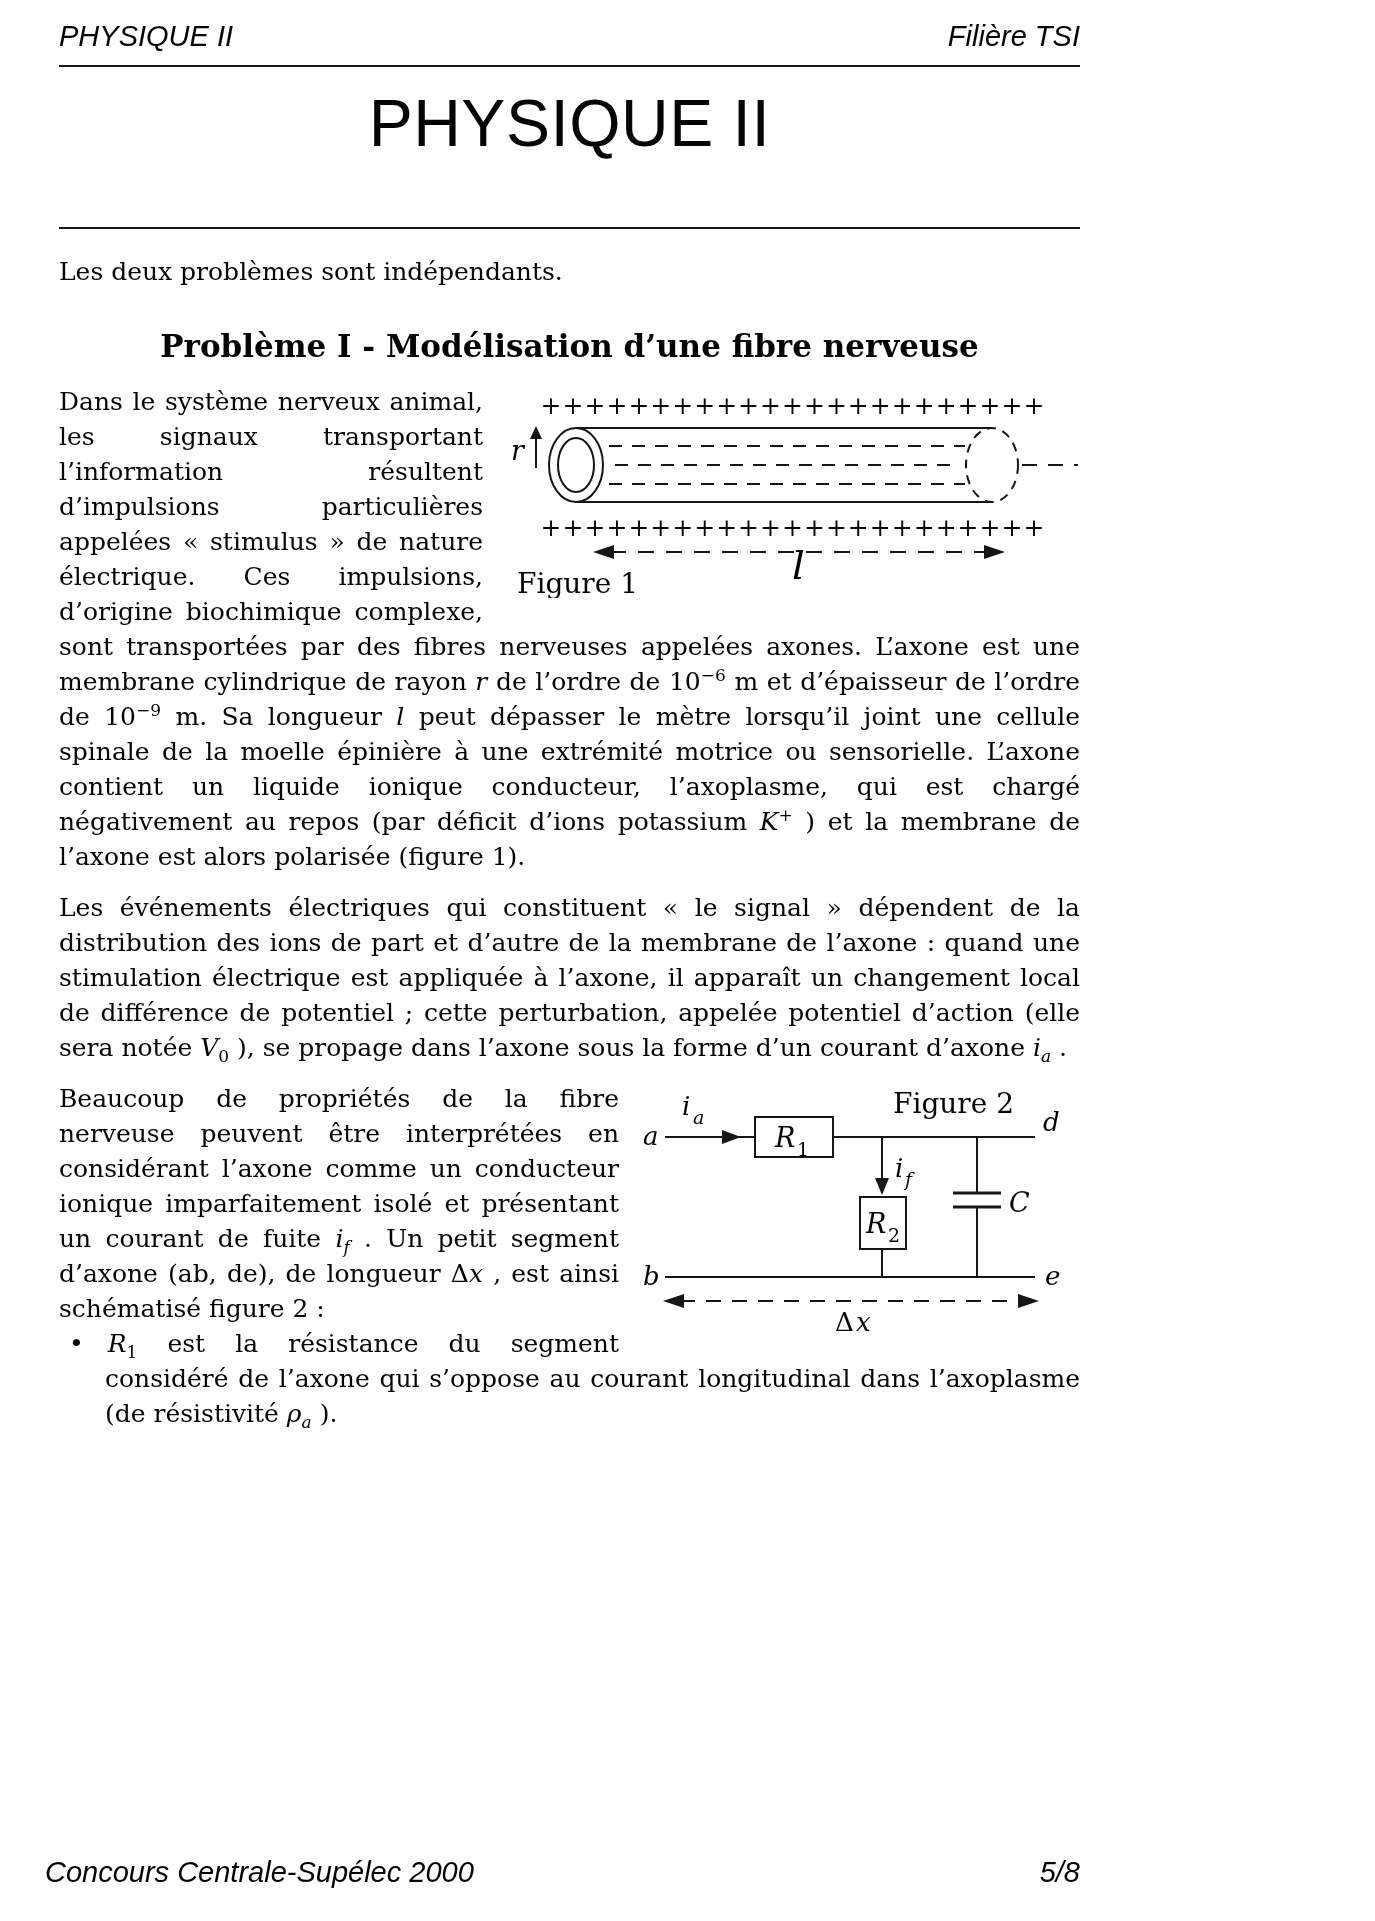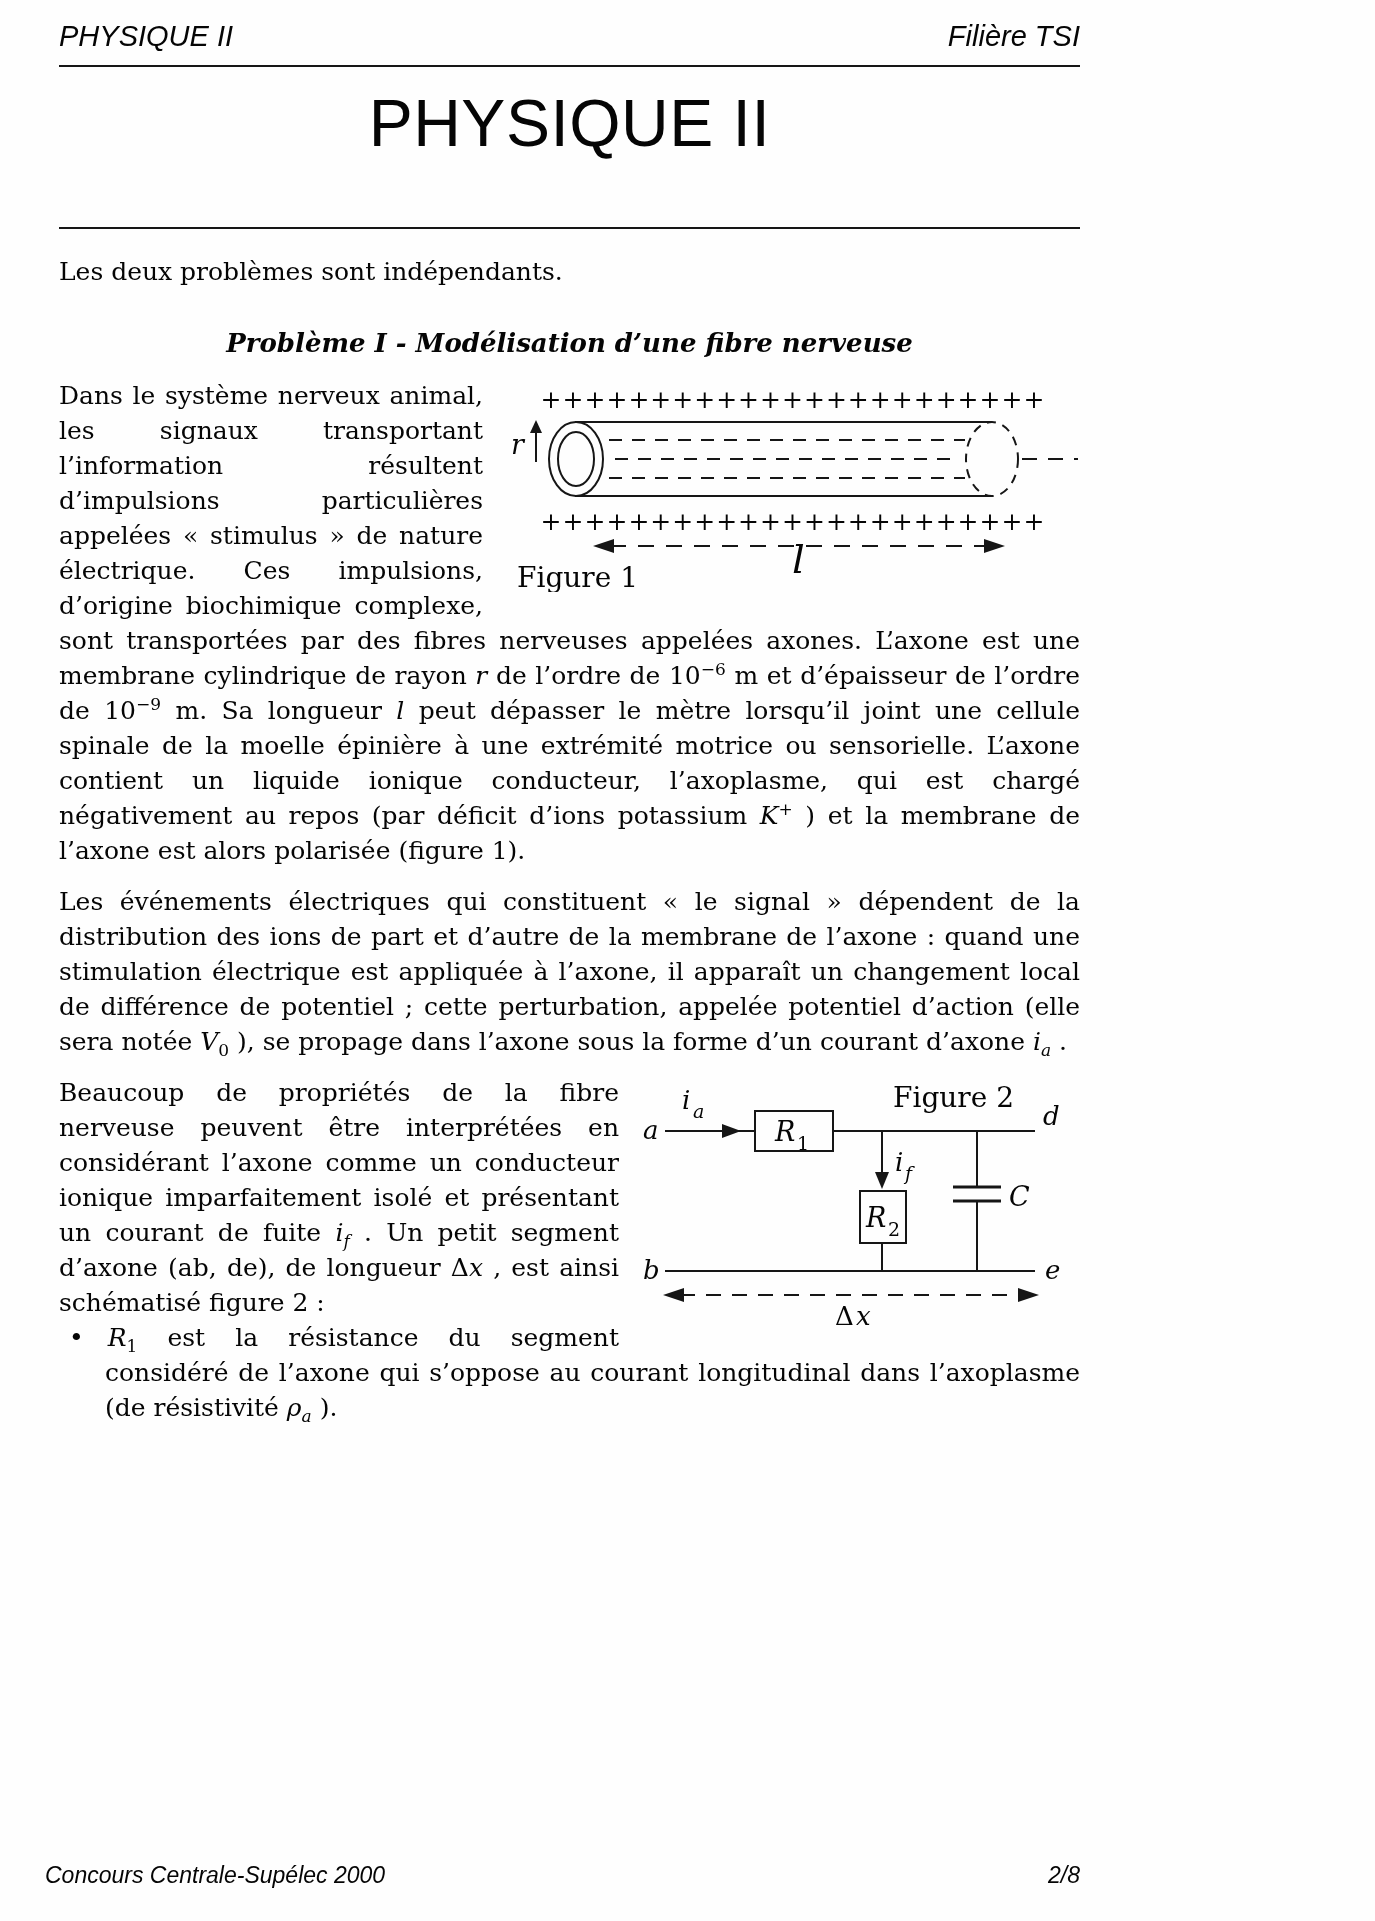--- a/index.html
+++ b/index.html
@@ -21,21 +21,21 @@
   .doc-title {
     font-family:"Liberation Sans", sans-serif; font-weight:400;
     font-size:66px; text-align:center; margin-top:18px; letter-spacing:0.5px;
   }
 
   .rule { border:none; border-top:2px solid #161616; margin-top:66px; }
 
   .intro { margin-top:28px; font-size:25px; }
 
   .section-heading {
-    font-size:26px; font-weight:bold; font-style:italic;
+    font-size:31px; font-weight:bold; 
     text-align:center; margin-top:42px;
   }
 
   .para {
     font-size:25px; line-height:35px; text-align:justify; margin-top:16px;
   }
   .p1 { margin-top:20px; }
 
   figure.fig1 { float:right; width:575px; margin:4px 0 10px 22px; }
   figure.fig2 { float:right; width:445px; margin:4px 0 10px 16px; }
@@ -48,21 +48,21 @@
 
   .bullet {
     font-size:25px; line-height:35px; text-align:justify;
     padding-left:46px; text-indent:-36px;
   }
   .bullet .marker { padding-right:24px; }
 
   .footer {
     position:absolute; left:45px; right:295px; bottom:32px;
     display:flex; justify-content:space-between;
-    font-family:"Liberation Sans", sans-serif; font-style:italic; font-size:23px;
+    font-family:"Liberation Sans", sans-serif; font-style:italic; font-size:29px;
   }
 
   svg text { font-family:"DejaVu Serif", serif; fill:#050505; }
   svg .it { font-style:italic; }
   svg line, svg ellipse, svg rect { stroke:#161616; fill:none; }
   svg polygon { fill:#161616; stroke:none; }
 </style>
 </head>
 <body>
 
@@ -178,16 +178,16 @@
         <text x="221" y="246" font-size="26" class="it">x</text>
       </svg>
     </figure>
     <span><span>Beaucoup de propriétés de la fibre nerveuse peuvent être interprétées en considérant l’axone comme un conducteur ionique imparfaitement isolé et présentant un courant de fuite </span><span class="rk-i">i</span><span class="rk-isub">f</span><span> . Un petit segment d’axone (ab, de), de longueur </span><span>Δ</span><span class="rk-i">x</span><span> , est ainsi schématisé figure 2 :</span></span>
   </div>
 
   <p class="bullet"><span class="marker">•</span><span><span class="rk-i">R</span><span class="rk-sub">1</span><span> est la résistance du segment considéré de l’axone qui s’oppose au courant longitudinal dans l’axoplasme (de résistivité </span><span class="rk-i">ρ</span><span class="rk-isub">a</span><span> ).</span></span></p>
 
   <div class="footer">
     <span>Concours Centrale-Supélec 2000</span>
-    <span>2/8</span>
+    <span>5/8</span>
   </div>
 
 </div>
 
 </body></html>

